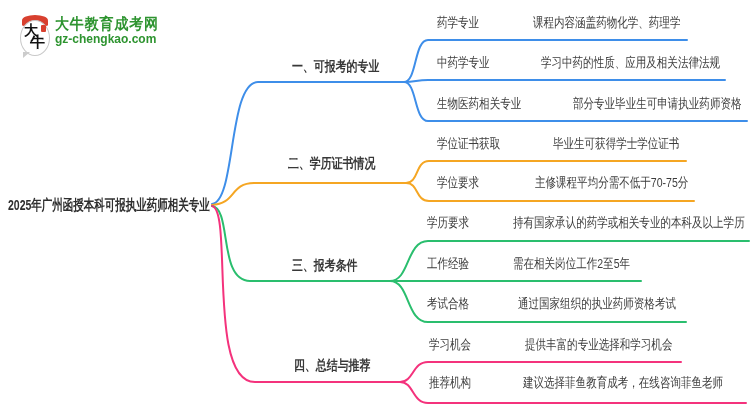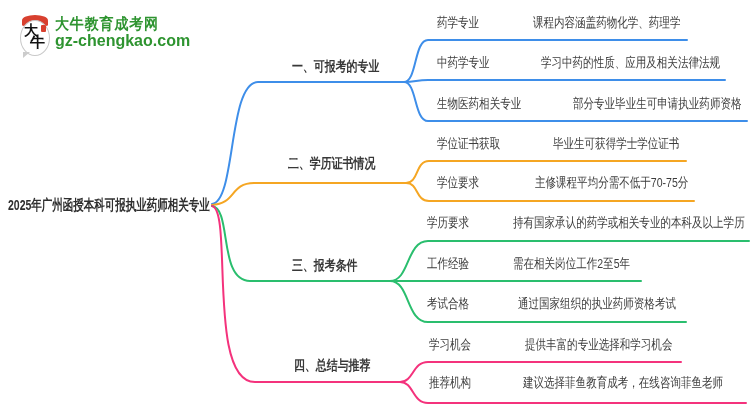--- a/index.html
+++ b/index.html
@@ -22,21 +22,21 @@
   .logo-hat{position:absolute;left:2px;top:3px;width:26px;height:11px;border-radius:50% 50% 10% 10%;}
   .logo-circle{position:absolute;left:0;top:8px;width:28px;height:34px;background:#fff;
     border:1.5px solid #c9c9c9;border-radius:50%;}
   .logo-tail{position:absolute;left:3px;top:40px;width:0;height:0;
     border-left:7px solid #cccccc;border-bottom:6px solid transparent;}
   .logo-ch1{position:absolute;left:4px;top:10px;font-size:14px;font-weight:bold;color:#111;}
   .logo-ch2{position:absolute;left:10px;top:21px;font-size:15px;font-weight:bold;color:#111;}
   .logo-seal{position:absolute;left:21px;top:13px;width:5px;height:7px;border-radius:1px;}
   .brand-title{position:absolute;left:35px;top:6px;font-size:15.5px;font-weight:bold;
     letter-spacing:1px;white-space:nowrap;transform:scaleX(0.9);transform-origin:0 0;}
-  .brand-url{position:absolute;left:35px;top:24px;font-size:16px;font-weight:bold;white-space:nowrap;}
+  .brand-url{position:absolute;left:35px;top:24px;font-size:12px;font-weight:bold;white-space:nowrap;}
 </style>
 </head>
 <body>
 
 <div id="canvas">
 
   <svg id="links" viewBox="0 0 750 410">
 
     <g>
       <path d="M212,204 C236,202 228,82 258,82 L404,82" stroke="#3e8ee9"></path>

